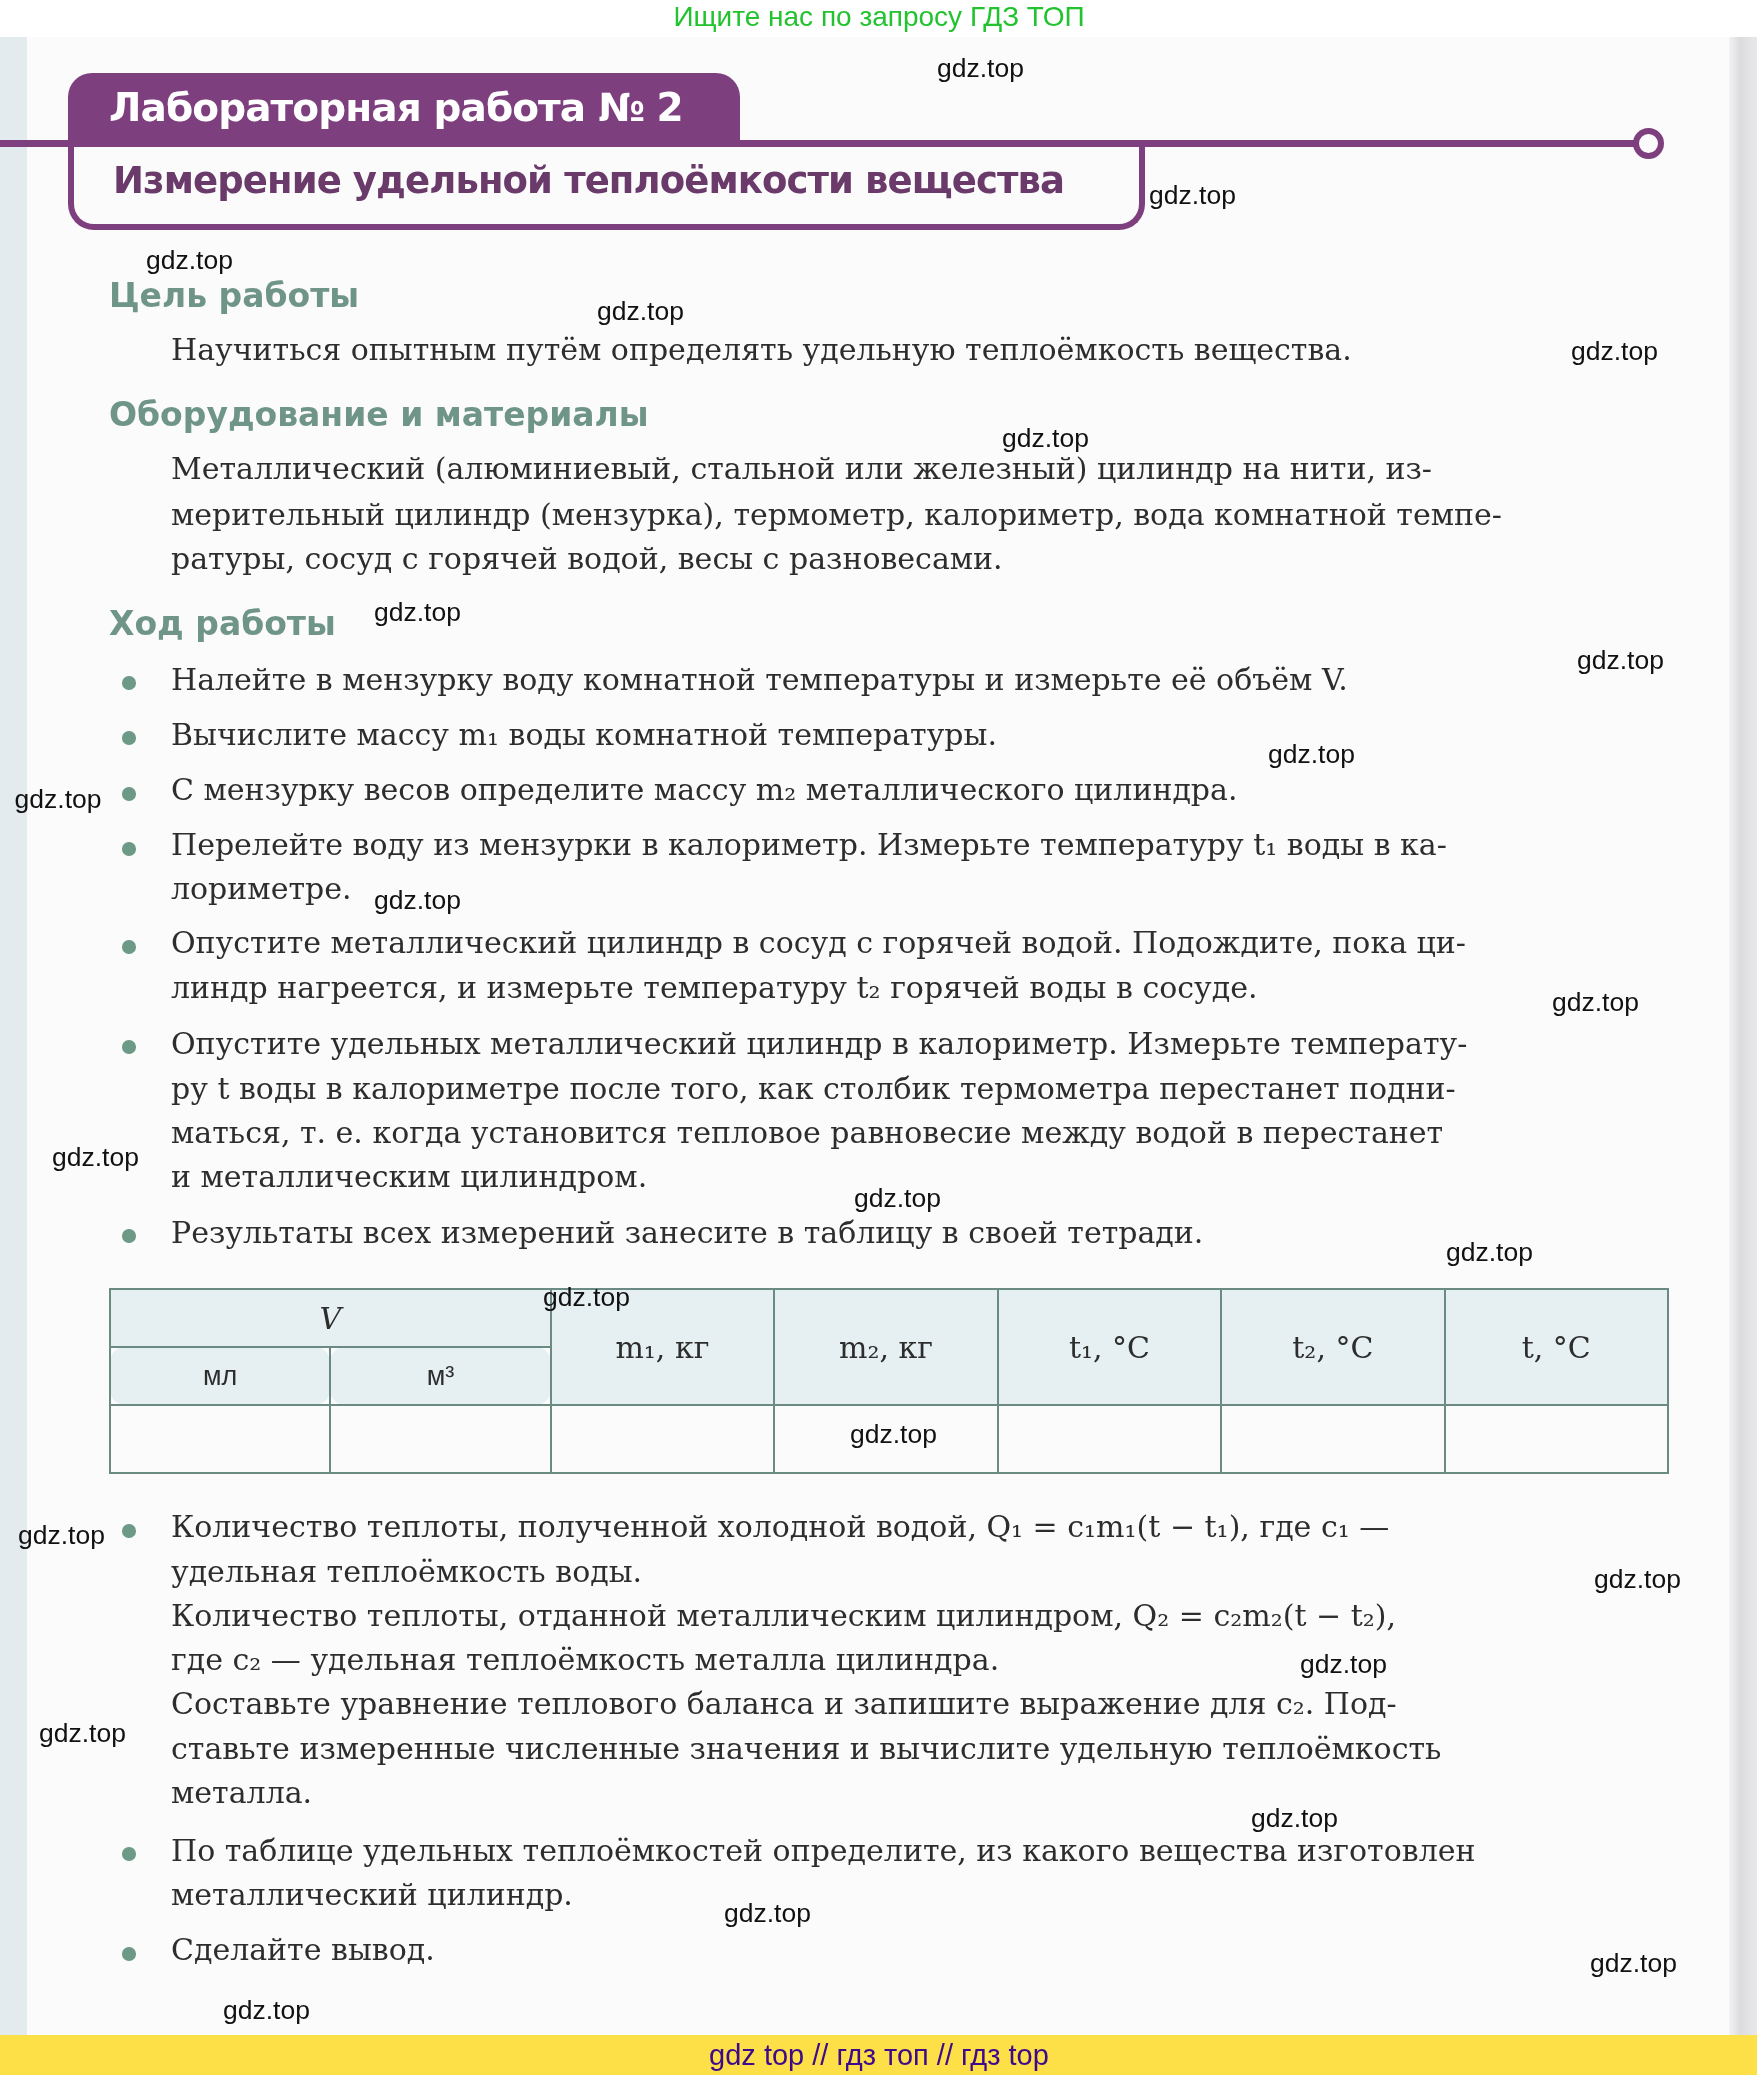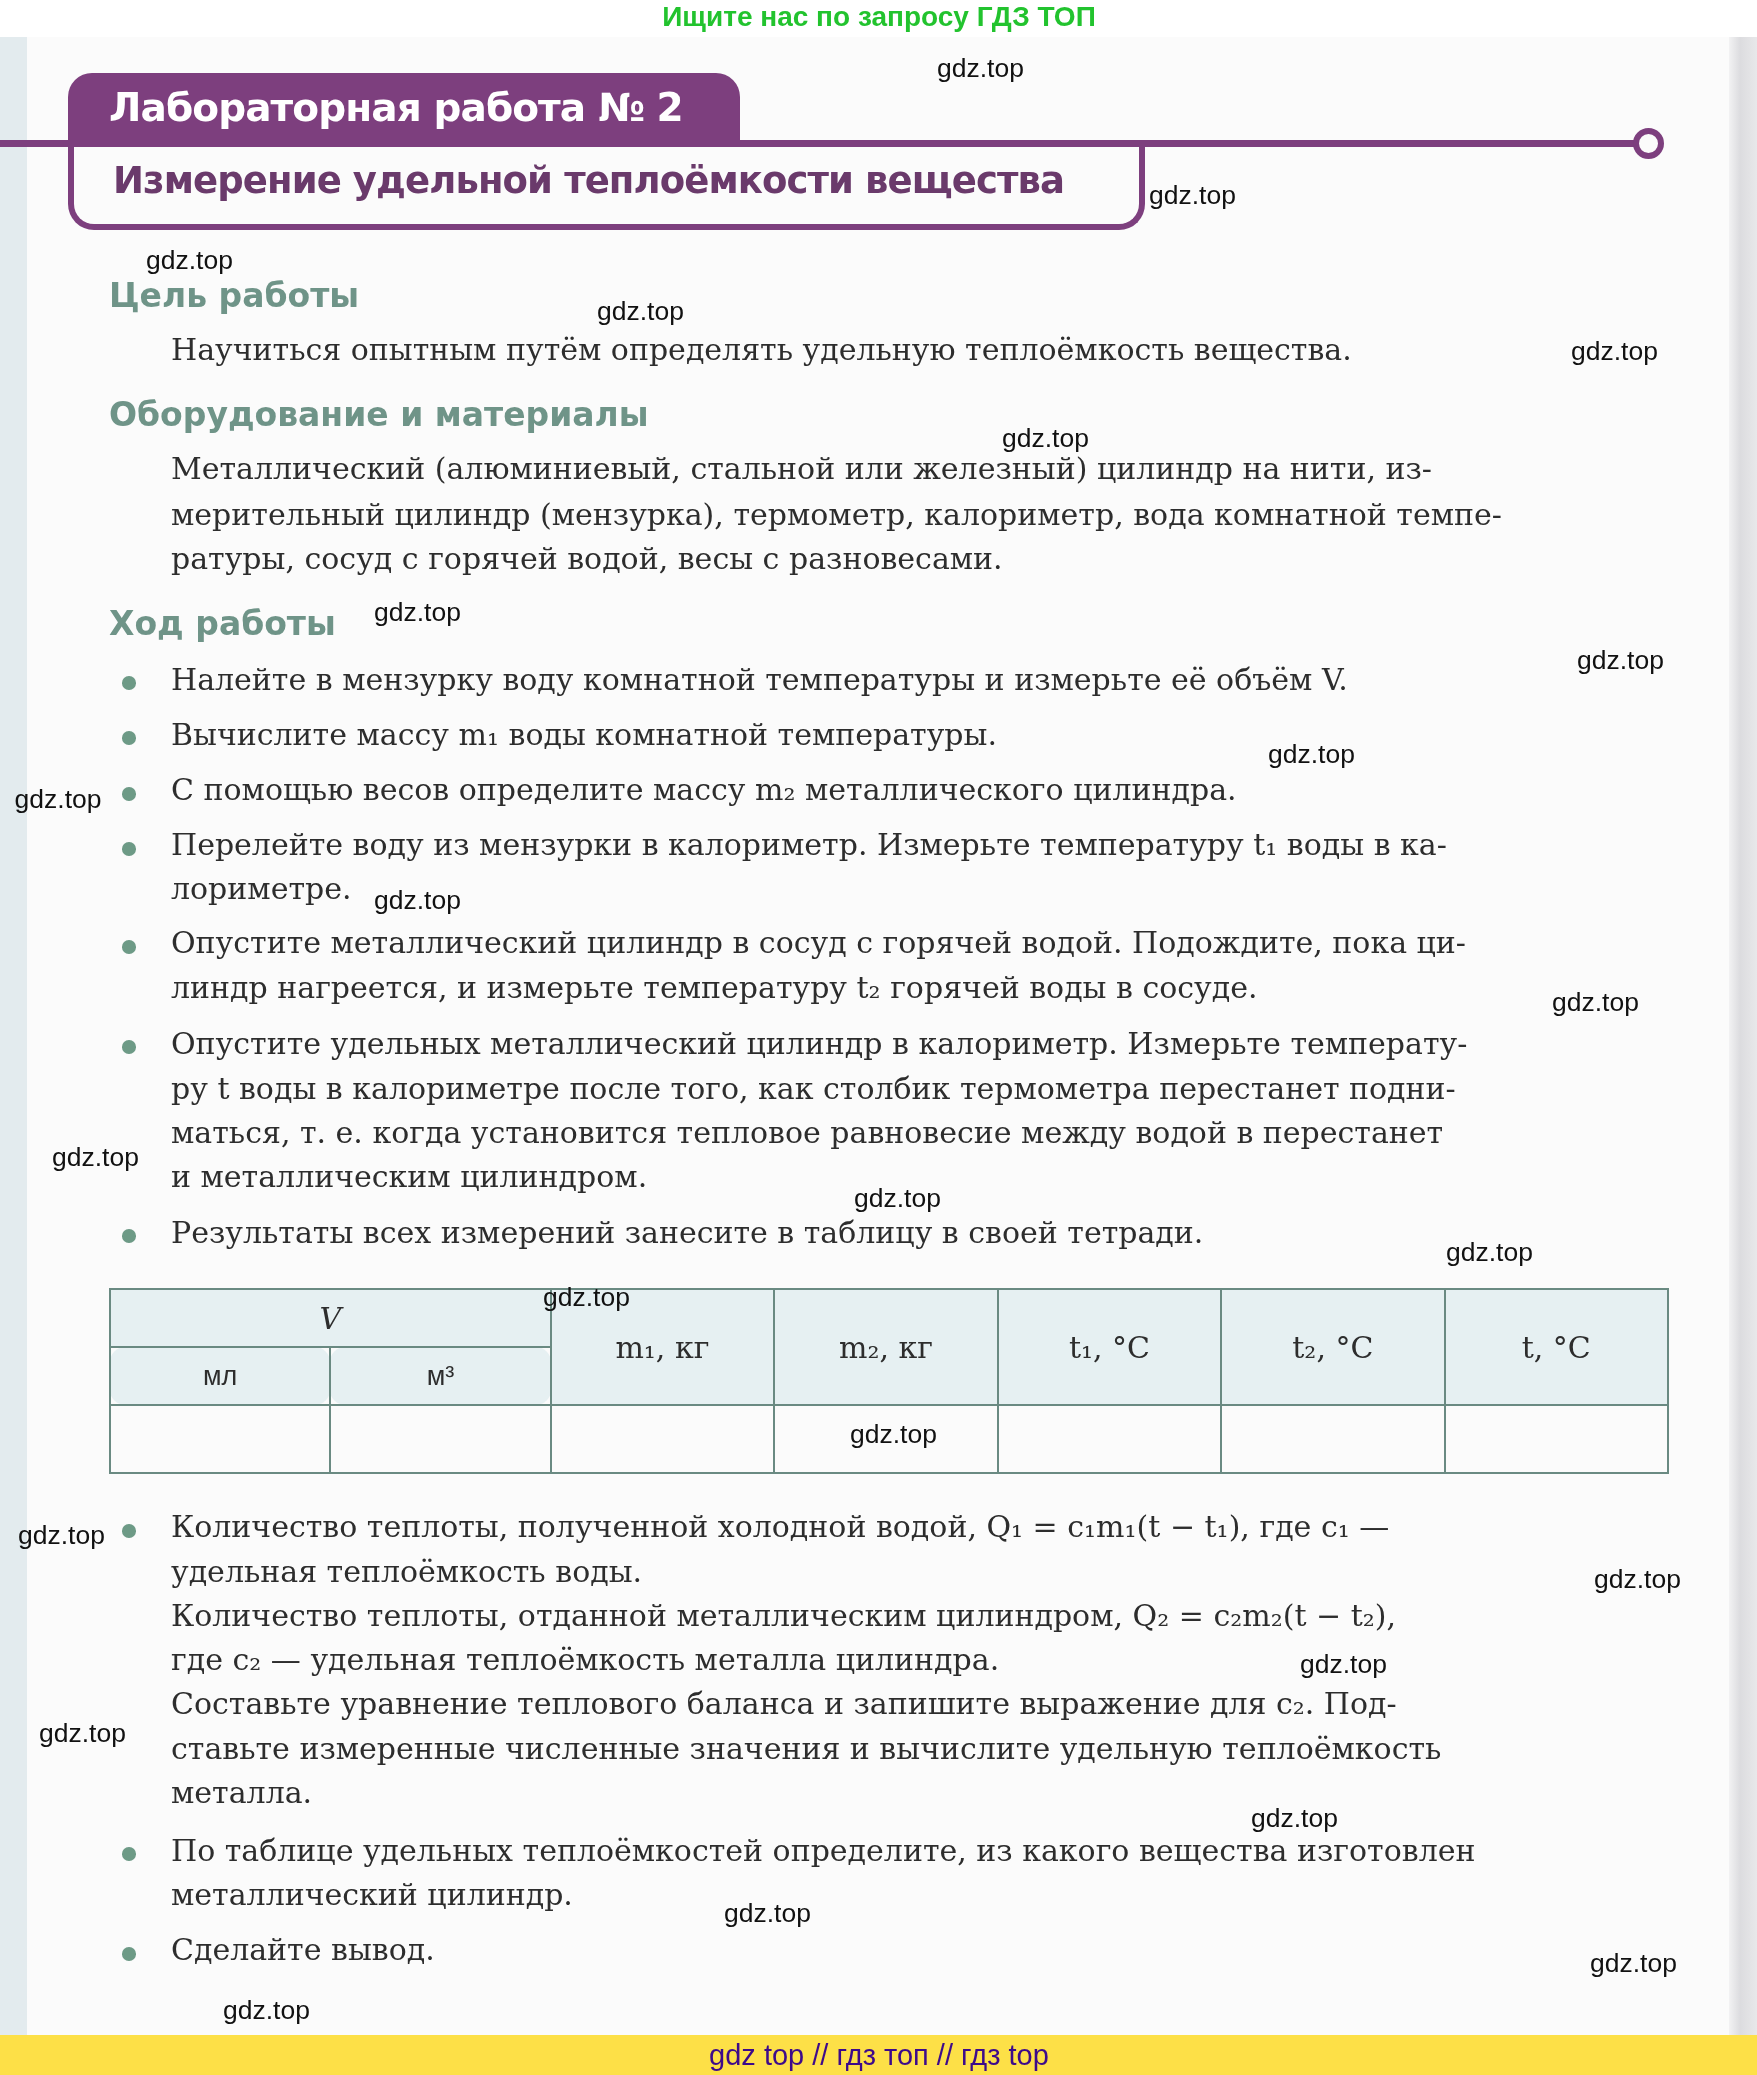--- a/index.html
+++ b/index.html
@@ -1,19 +1,19 @@
 <!DOCTYPE html>
 <html style="font-size:13.7px"><head>
 <meta charset="utf-8">
 <style>
   html, body { margin:0; padding:0; }
   body { width:1758px; height:2075px; position:relative; background:#ffffff; overflow:hidden;
          font-family:"DejaVu Serif", serif; color:#2b2b2b; }
   .banner { position:absolute; top:0; left:0; width:1758px; height:34px; text-align:center;
-            font-family:"Liberation Sans", sans-serif; font-size:28px; line-height:34px; color:#22c32e;font-weight:bold; }
+            font-family:"Liberation Sans", sans-serif; font-size:28px; line-height:34px; color:#22c32e; }
   .scan { position:absolute; top:37px; left:0; width:1758px; height:1998px; background:#fbfbfb; }
   .scan-left { position:absolute; top:37px; left:0; width:27px; height:1998px; background:#e3ebee; }
   .scan-right { position:absolute; top:37px; left:1729px; width:28px; height:1998px;
                 background:linear-gradient(90deg,#f2f2f3,#dcdcdf 40%,#e8e8ea); }
   .footer { position:absolute; top:2035px; left:0; width:1758px; height:40px; background:#fde047; text-align:center;
             font-family:Liberation Sans, sans-serif; font-size:29px; line-height:40px; color:#3d0a8a; }
 
   .tab { position:absolute; left:68px; top:73px; width:672px; height:70px; background:#7d3f7e;
          border-radius:24px 24px 0 0; }
   .tab-title { position:absolute; left:41px; top:12px; font-family:"DejaVu Sans", sans-serif; font-weight:bold;
@@ -67,21 +67,21 @@
 
 <div class="h" style="top:604px">Ход работы</div>
 
 <div class="bul" style="top:676px"></div>
 <div class="line" style="left:159px; top:662px">Налейте в мензурку воду комнатной температуры и измерьте её объём V.</div>
 
 <div class="bul" style="top:731px"></div>
 <div class="line" style="left:159px; top:717px">Вычислите массу m₁ воды комнатной температуры.</div>
 
 <div class="bul" style="top:787px"></div>
-<div class="line" style="left:159px; top:772px">С помощью весов определите массу m₂ металлического цилиндра.</div>
+<div class="line" style="left:159px; top:772px">С мензурку весов определите массу m₂ металлического цилиндра.</div>
 
 <div class="bul" style="top:842px"></div>
 <div class="line" style="left:159px; top:827px">Перелейте воду из мензурки в калориметр. Измерьте температуру t₁ воды в ка-</div>
 <div class="line" style="left:159px; top:871px">лориметре.</div>
 
 <div class="bul" style="top:940px"></div>
 <div class="line" style="left:159px; top:925px">Опустите металлический цилиндр в сосуд с горячей водой. Подождите, пока ци-</div>
 <div class="line" style="left:159px; top:970px">линдр нагреется, и измерьте температуру t₂ горячей воды в сосуде.</div>
 
 <div class="bul" style="top:1040px"></div>

